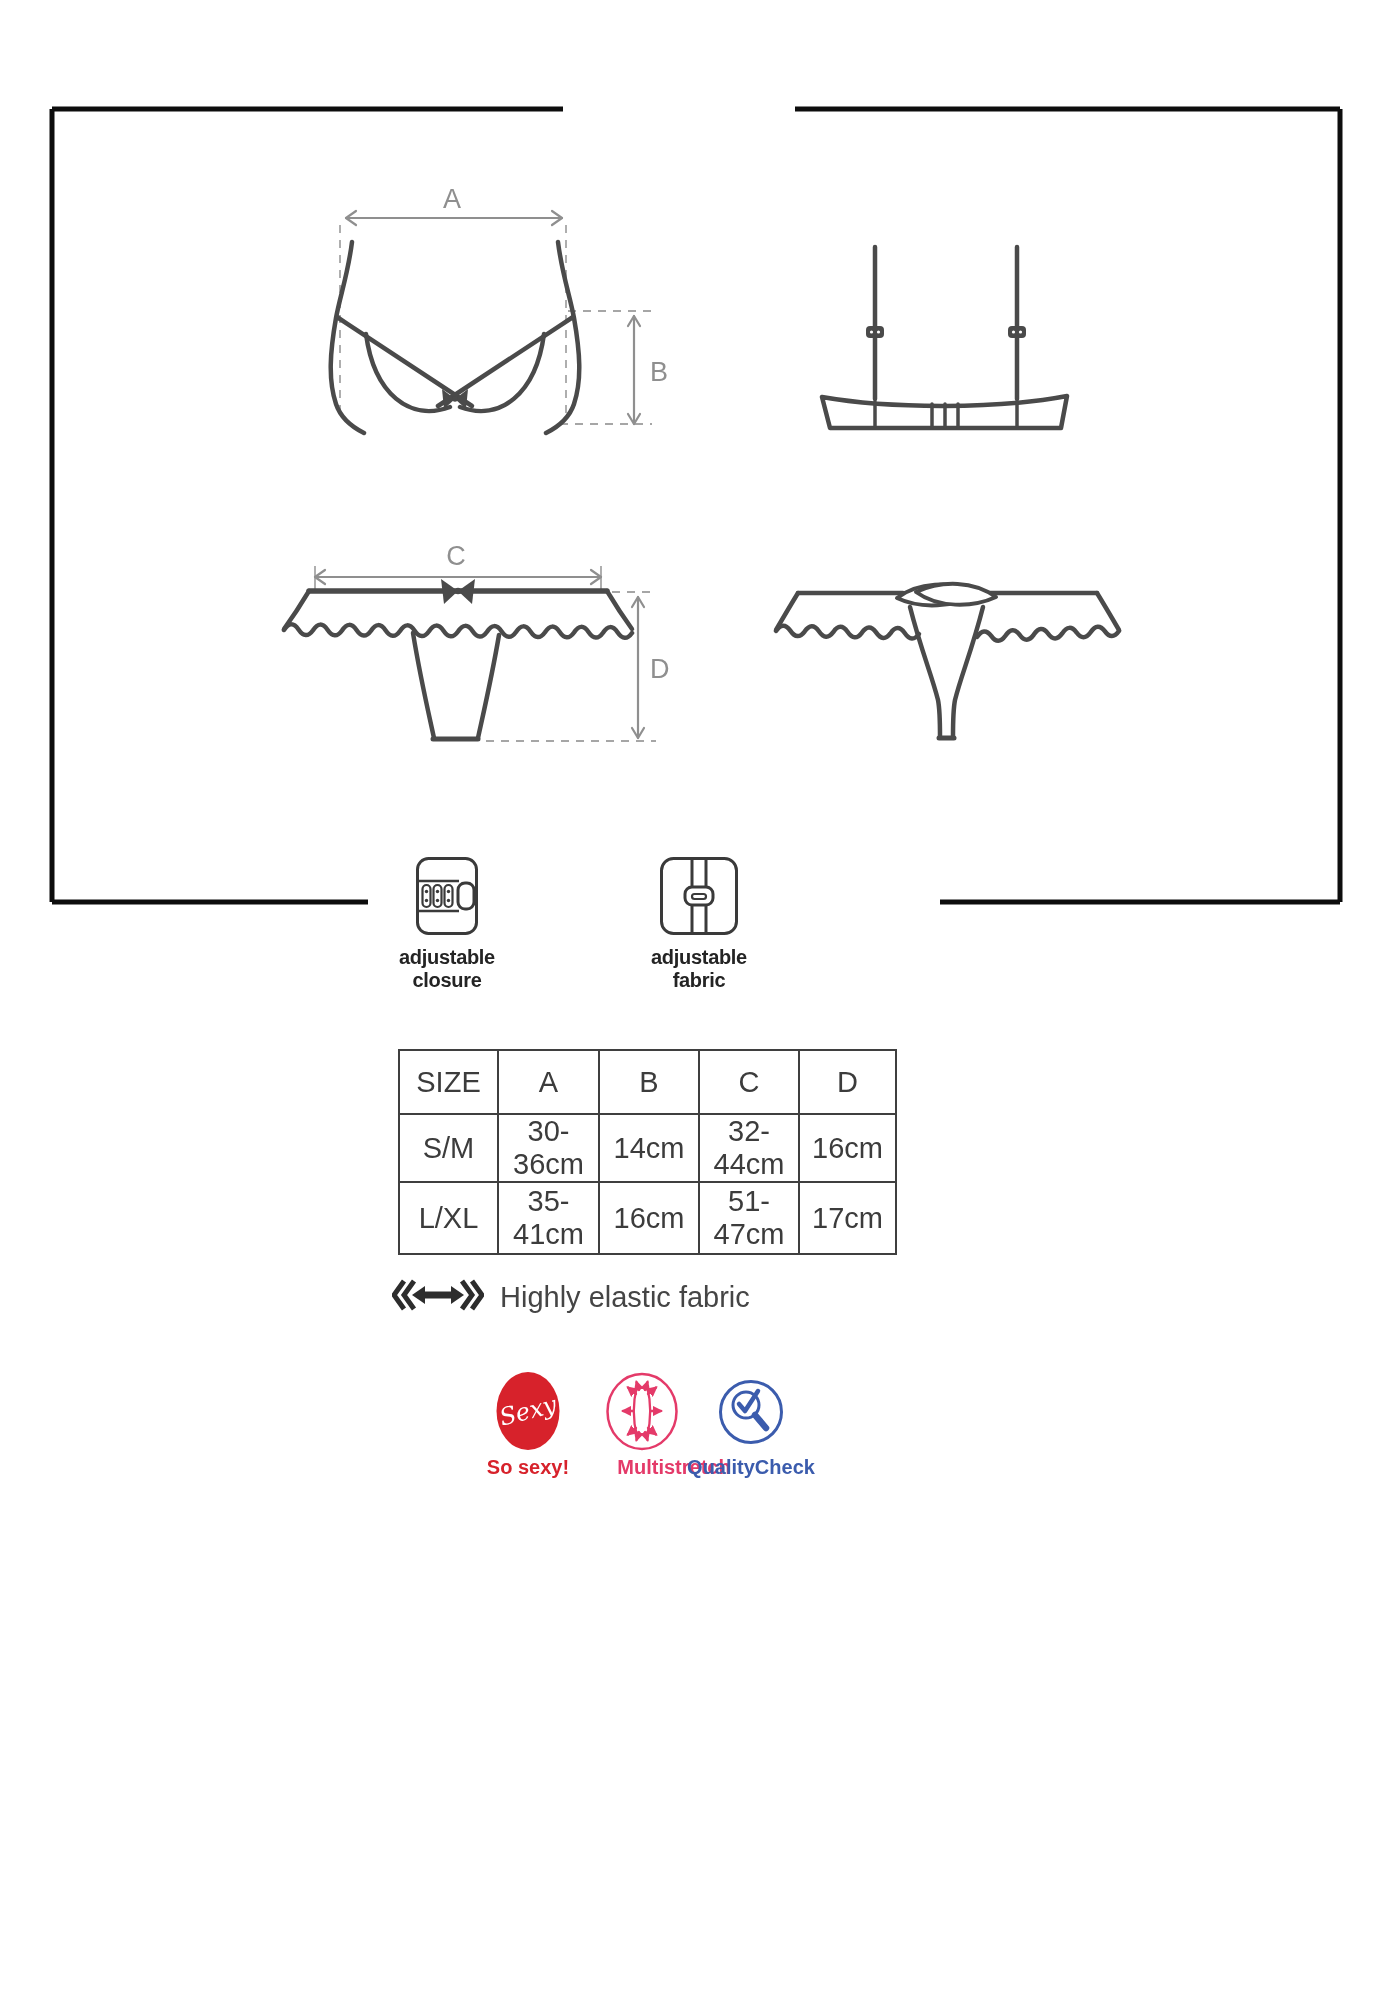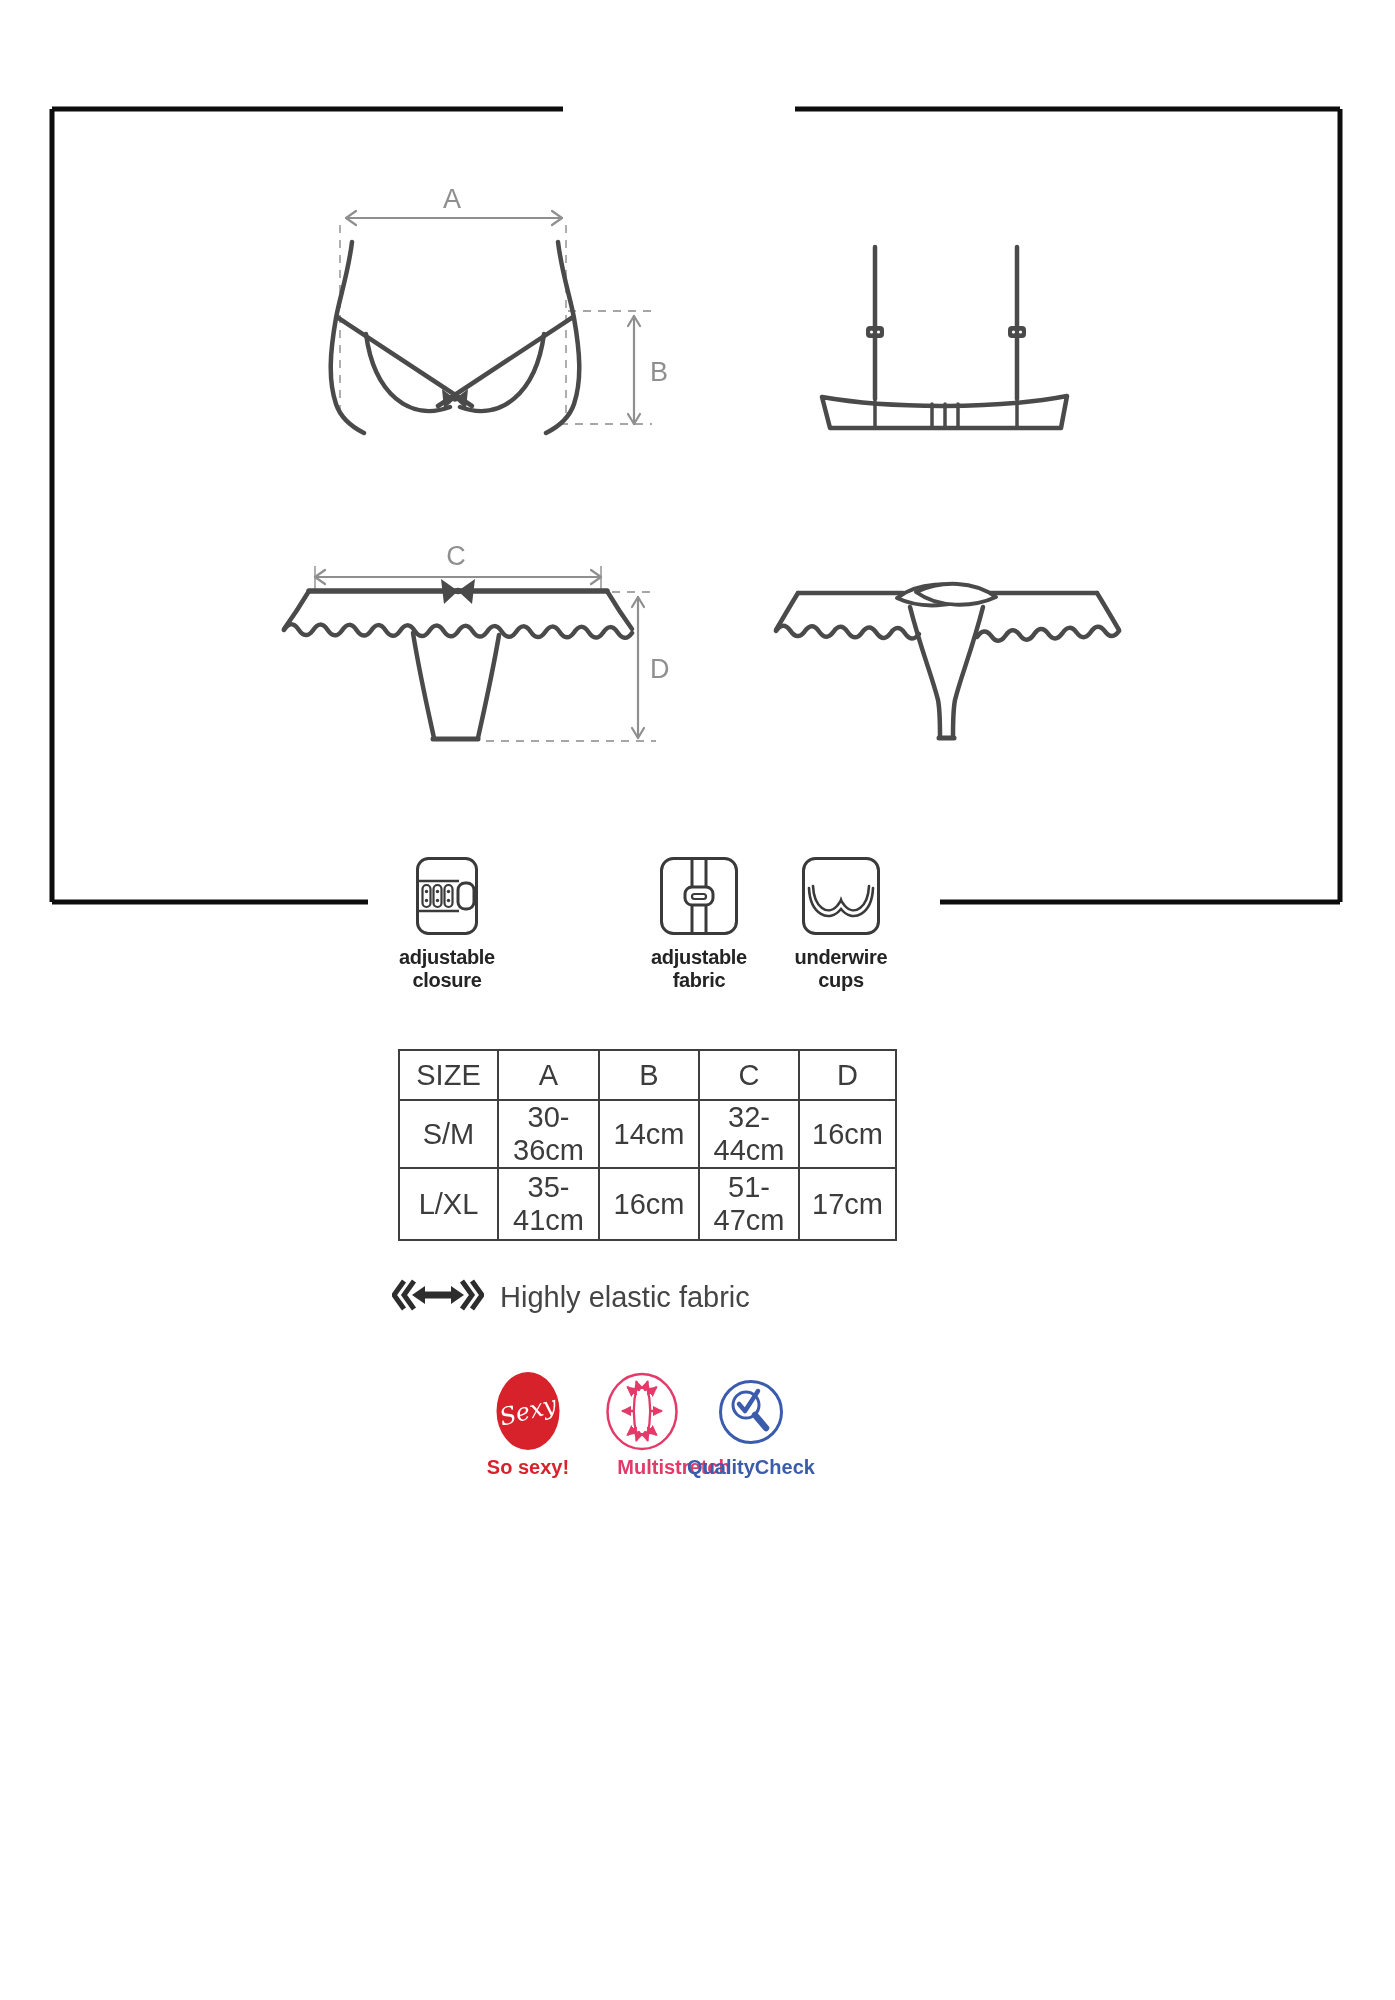--- a/index.html
+++ b/index.html
@@ -12,21 +12,21 @@
   .title-block .subtitle{font-size:22px;color:#4e4e4e;line-height:24px;}
 
   .feature{position:absolute;width:170px;text-align:center;}
   .feature svg{display:block;margin:0 auto;}
   .feature-label{margin-top:10px;font-size:20px;font-weight:700;color:#242424;line-height:23px;letter-spacing:-0.3px;}
 
   table.size-table{position:absolute;left:398px;top:1049px;border-collapse:collapse;table-layout:fixed;
                    width:497px;color:#3c3c3c;}
   table.size-table th,table.size-table td{border:2px solid #3f3f3f;text-align:center;vertical-align:middle;
                    font-weight:400;font-size:29px;padding:0;}
-  tr.hdr{height:50px;} tr.r1{height:50px;} tr.r2{height:72px;}
+  tr.hdr{height:64px;} tr.r1{height:50px;} tr.r2{height:72px;}
 
   .elastic-icon{position:absolute;left:392px;top:1277px;}
   .elastic-text{position:absolute;left:500px;top:1281px;font-size:29px;color:#454545;}
 
   .badge-circle{position:absolute;}
   .badge-label{position:absolute;top:1456px;width:150px;text-align:center;font-size:20px;font-weight:700;}
   #lbl-sexy{left:453px;color:#d7222b;}
   #lbl-multi{left:599px;color:#e43a69;}
   #lbl-quality{left:676px;color:#3b5cad;}
 </style>
@@ -203,31 +203,20 @@
       <path d="M33,2.5 V31 M47,2.5 V31 M33,49 V77.5 M47,49 V77.5" stroke-width="3"></path>
       <rect x="26" y="31" width="28" height="18" rx="7" stroke-width="3"></rect>
       <rect x="33" y="38" width="14" height="5" rx="2.5" stroke-width="2.2"></rect>
     </svg>
     <div class="feature-label">
       <div>adjustable</div>
       <div>fabric</div>
     </div>
   </div>
 
-  <div class="feature" style="left:756px;top:856px;">
-    <svg width="80" height="80" viewBox="0 0 80 80" fill="none" stroke="#3a3a3a" stroke-linecap="round">
-      <rect x="2.5" y="2.5" width="75" height="75" rx="12" stroke-width="3"></rect>
-      <path d="M12,30 C13,52 27,60 36,50 C38,47.5 39.5,45.5 40,44 C40.5,45.5 42,47.5 44,50 C53,60 67,52 68,30" stroke-width="2.6"></path>
-      <path d="M8,32 C9,58 28,68 40,53 C52,68 71,58 72,32" stroke-width="2.6"></path>
-    </svg>
-    <div class="feature-label">
-      <div>underwire</div>
-      <div>cups</div>
-    </div>
-  </div>
 
   <table class="size-table">
     <colgroup>
         <col style="width:99px">
         <col style="width:101px">
         <col style="width:100px">
         <col style="width:100px">
         <col style="width:97px">
       </colgroup>
     <tbody>

